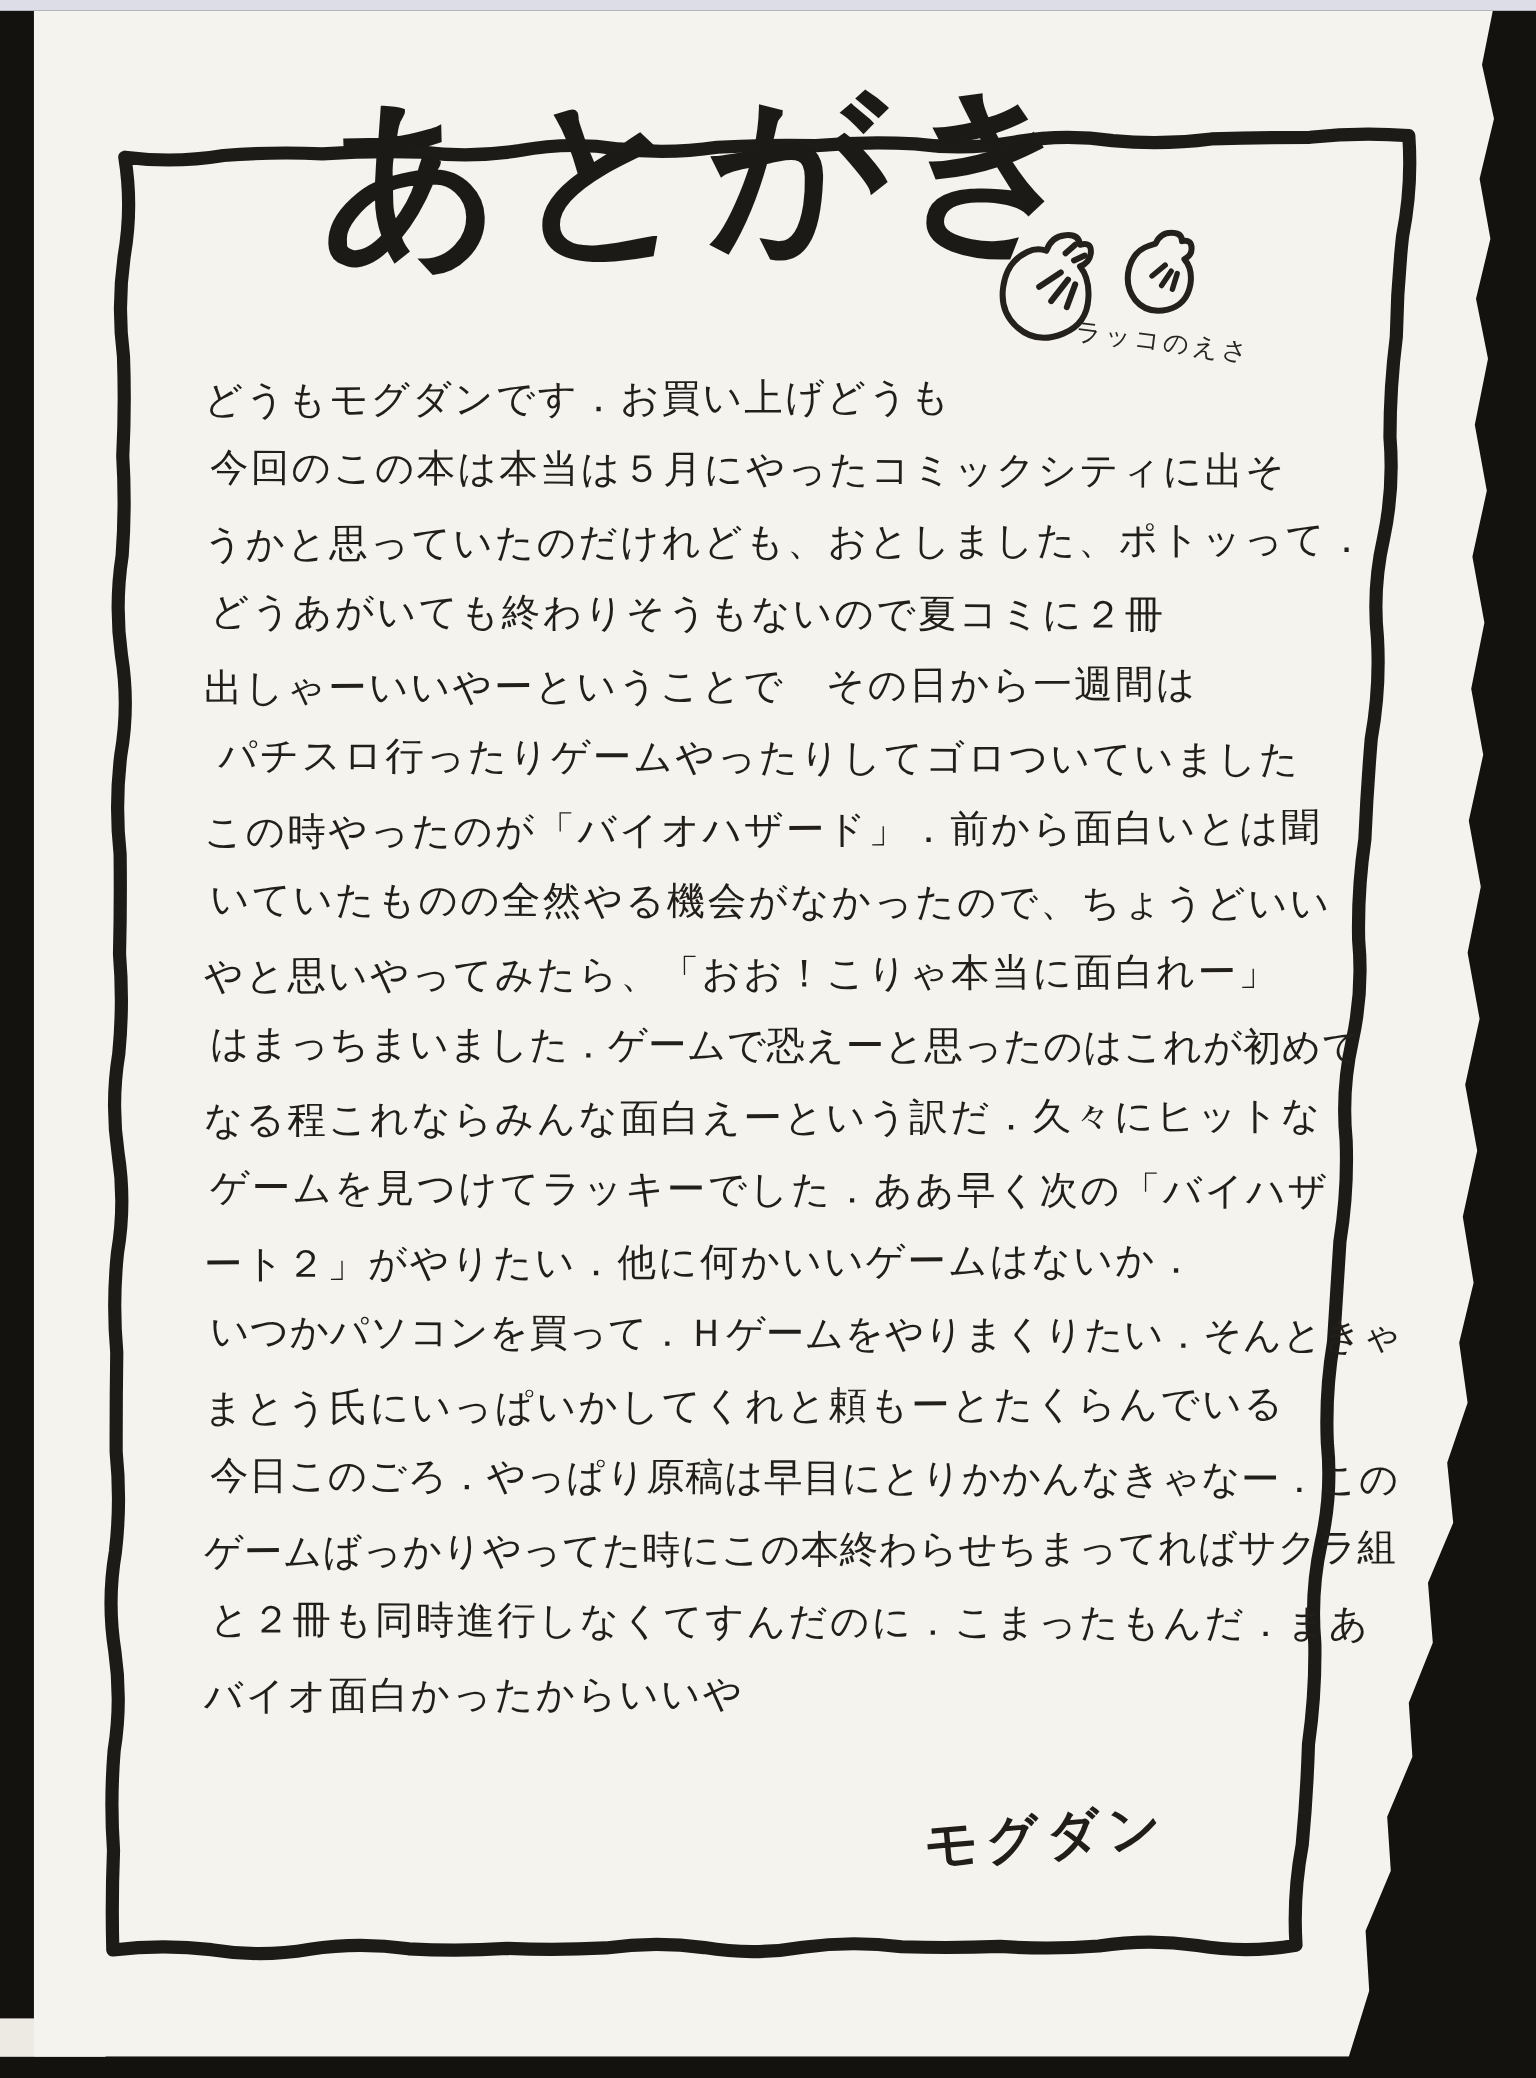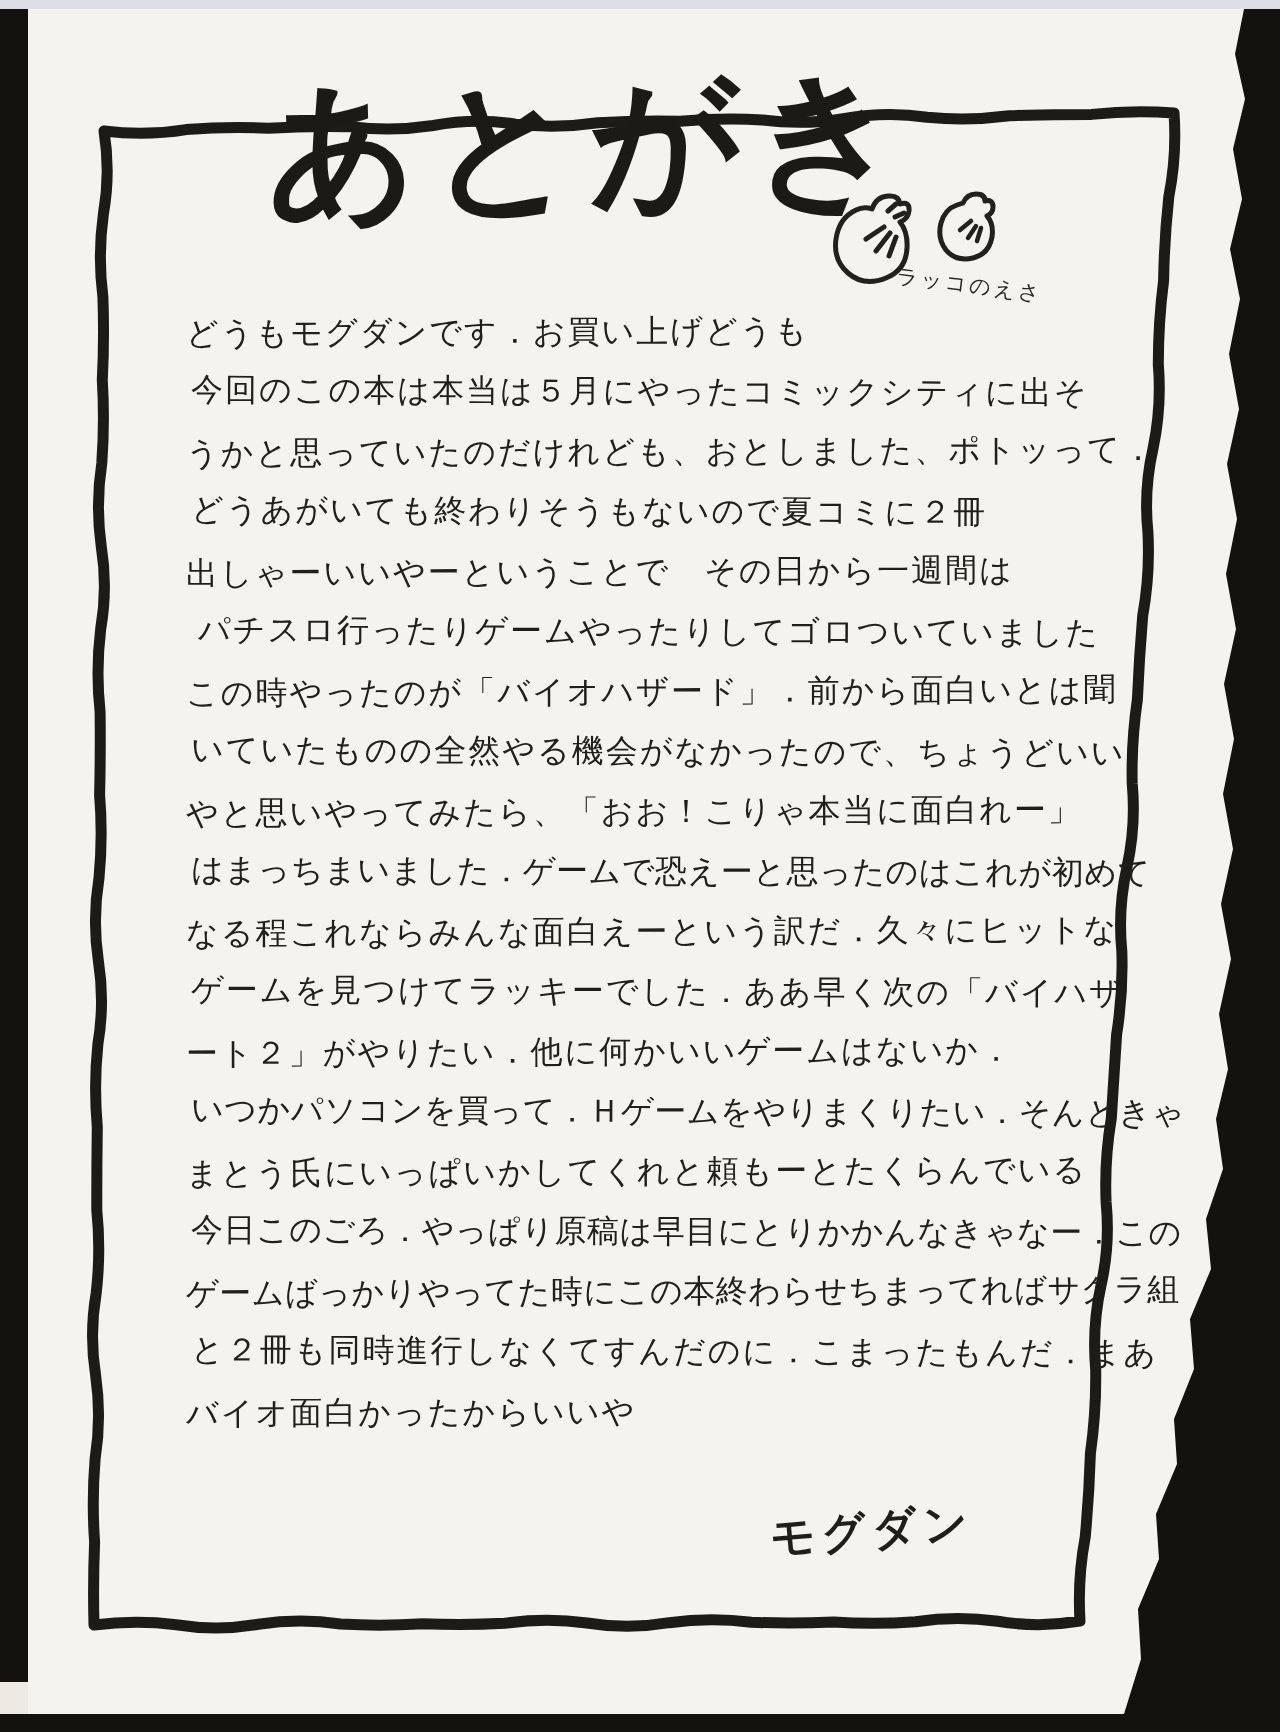--- a/index.html
+++ b/index.html
@@ -41,21 +41,21 @@
   }
   .doodle{position:absolute;}
   .doodle-1{left:800px;top:178px;width:86px;height:110px;}
   .doodle-2{left:905px;top:182px;width:66px;height:78px;}
   .doodle-caption{
     position:absolute;left:868px;top:262px;
     font-size:21px;letter-spacing:3px;color:#2a2723;
     transform:rotate(7deg);white-space:nowrap;
   }
   .body-text{
-    position:absolute;left:158px;top:292px;width:990px;
+    position:absolute;left:142px;top:292px;width:990px;
   }
   .hw-line{
     height:60px;font-size:32px;letter-spacing:2px;line-height:60px;
     color:#221f1b;white-space:nowrap;font-weight:500;
   }
   .hw-line:nth-child(odd){transform:rotate(-0.25deg);}
   .hw-line:nth-child(even){transform:rotate(0.2deg);margin-left:5px;}
   .hw-line:nth-child(6){margin-left:12px;}
   .hw-line:nth-child(10){letter-spacing:0.5px;}
   .hw-line:nth-child(14){letter-spacing:0.5px;}

